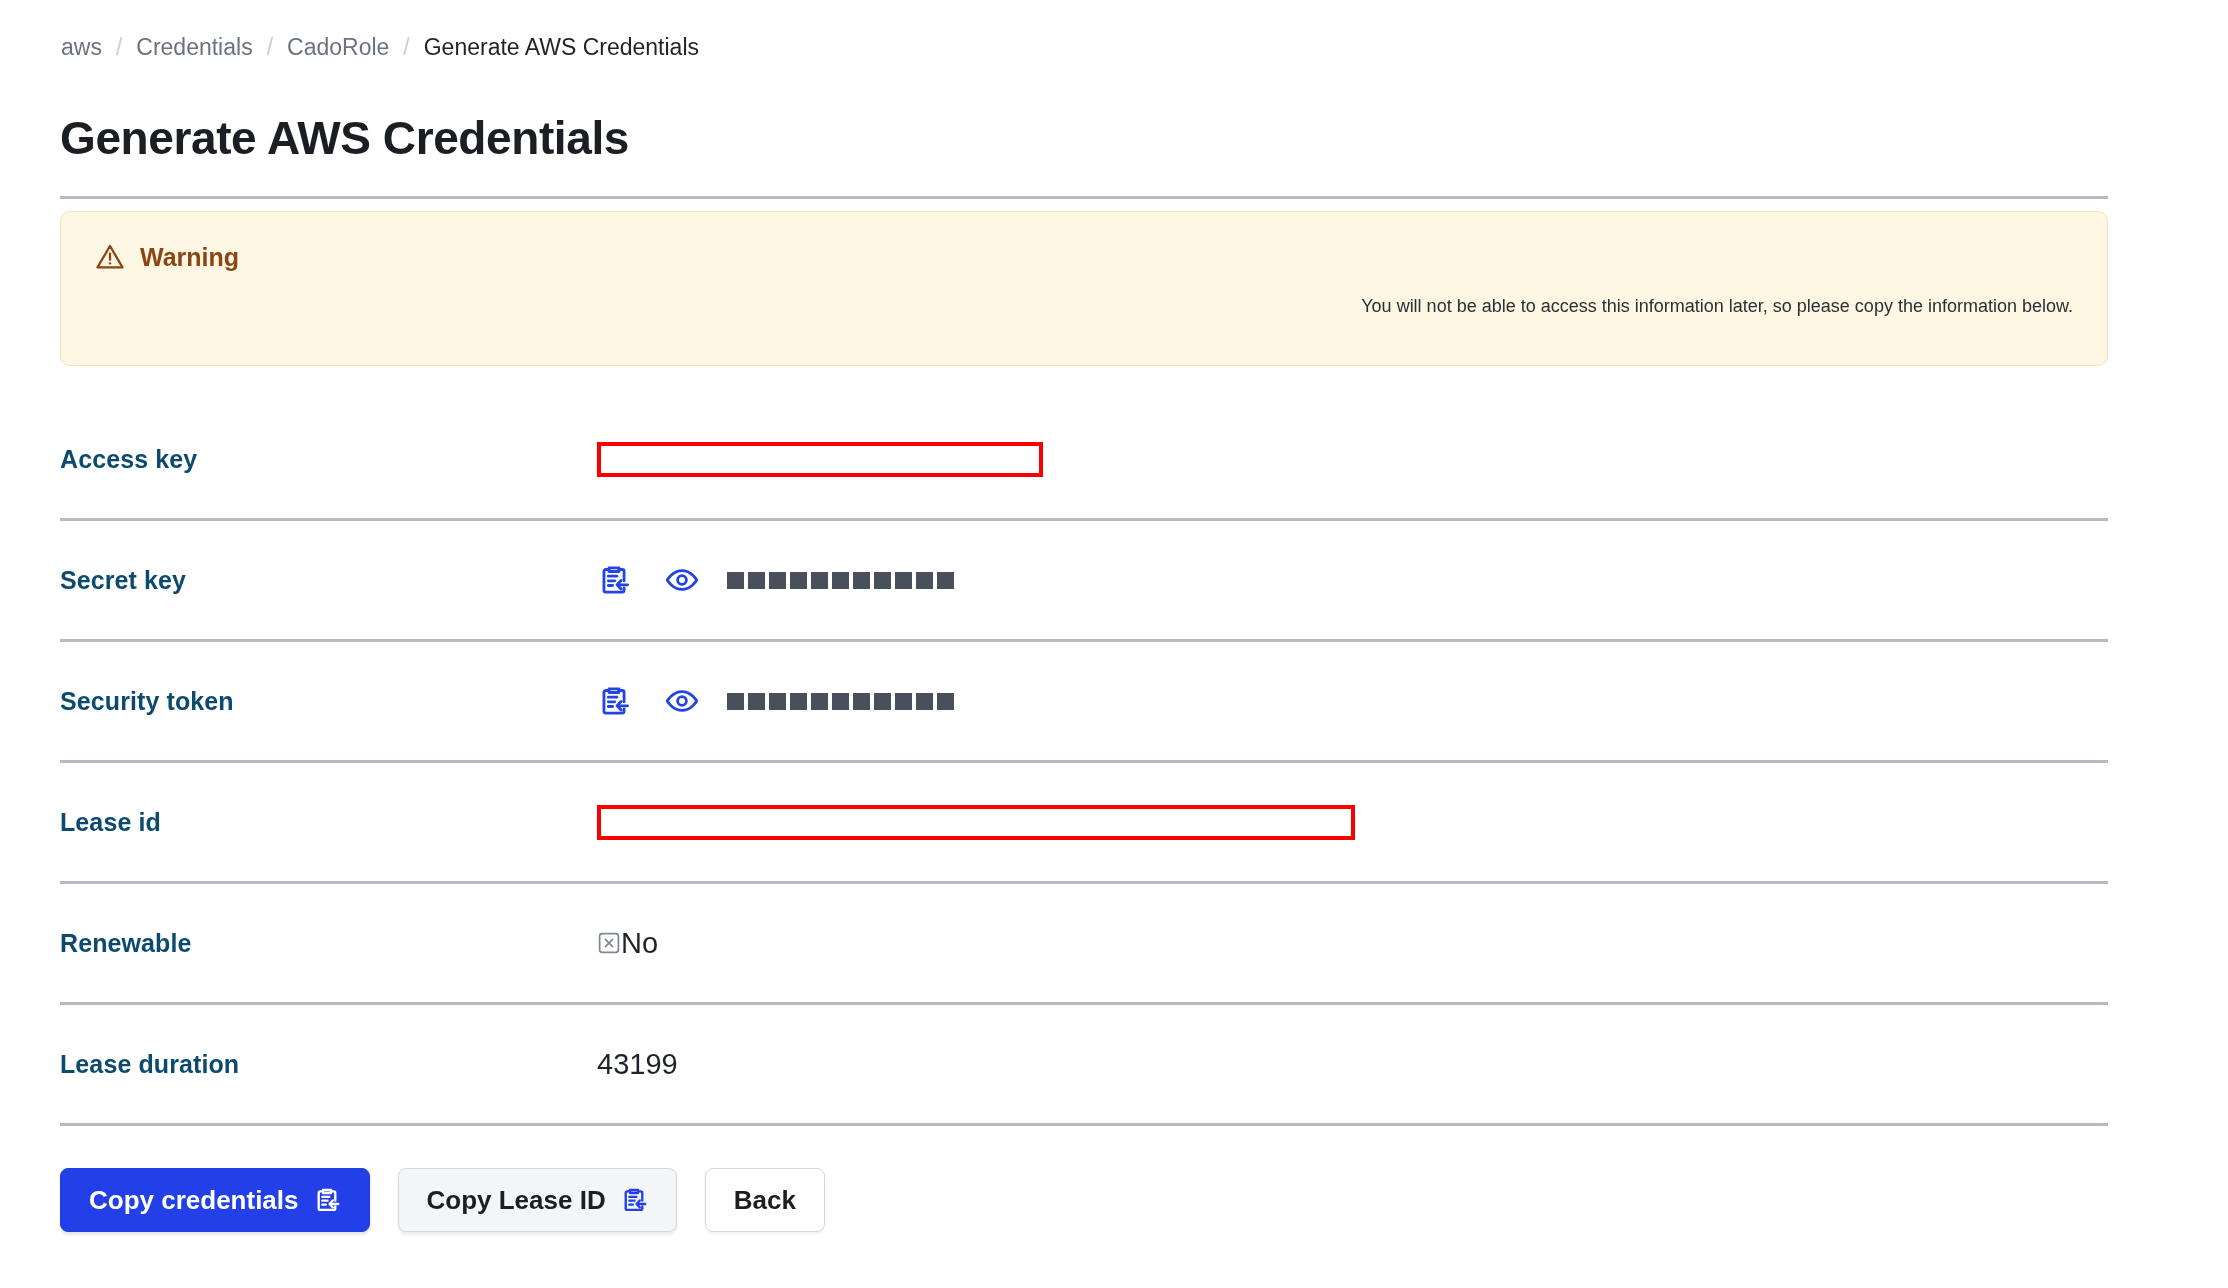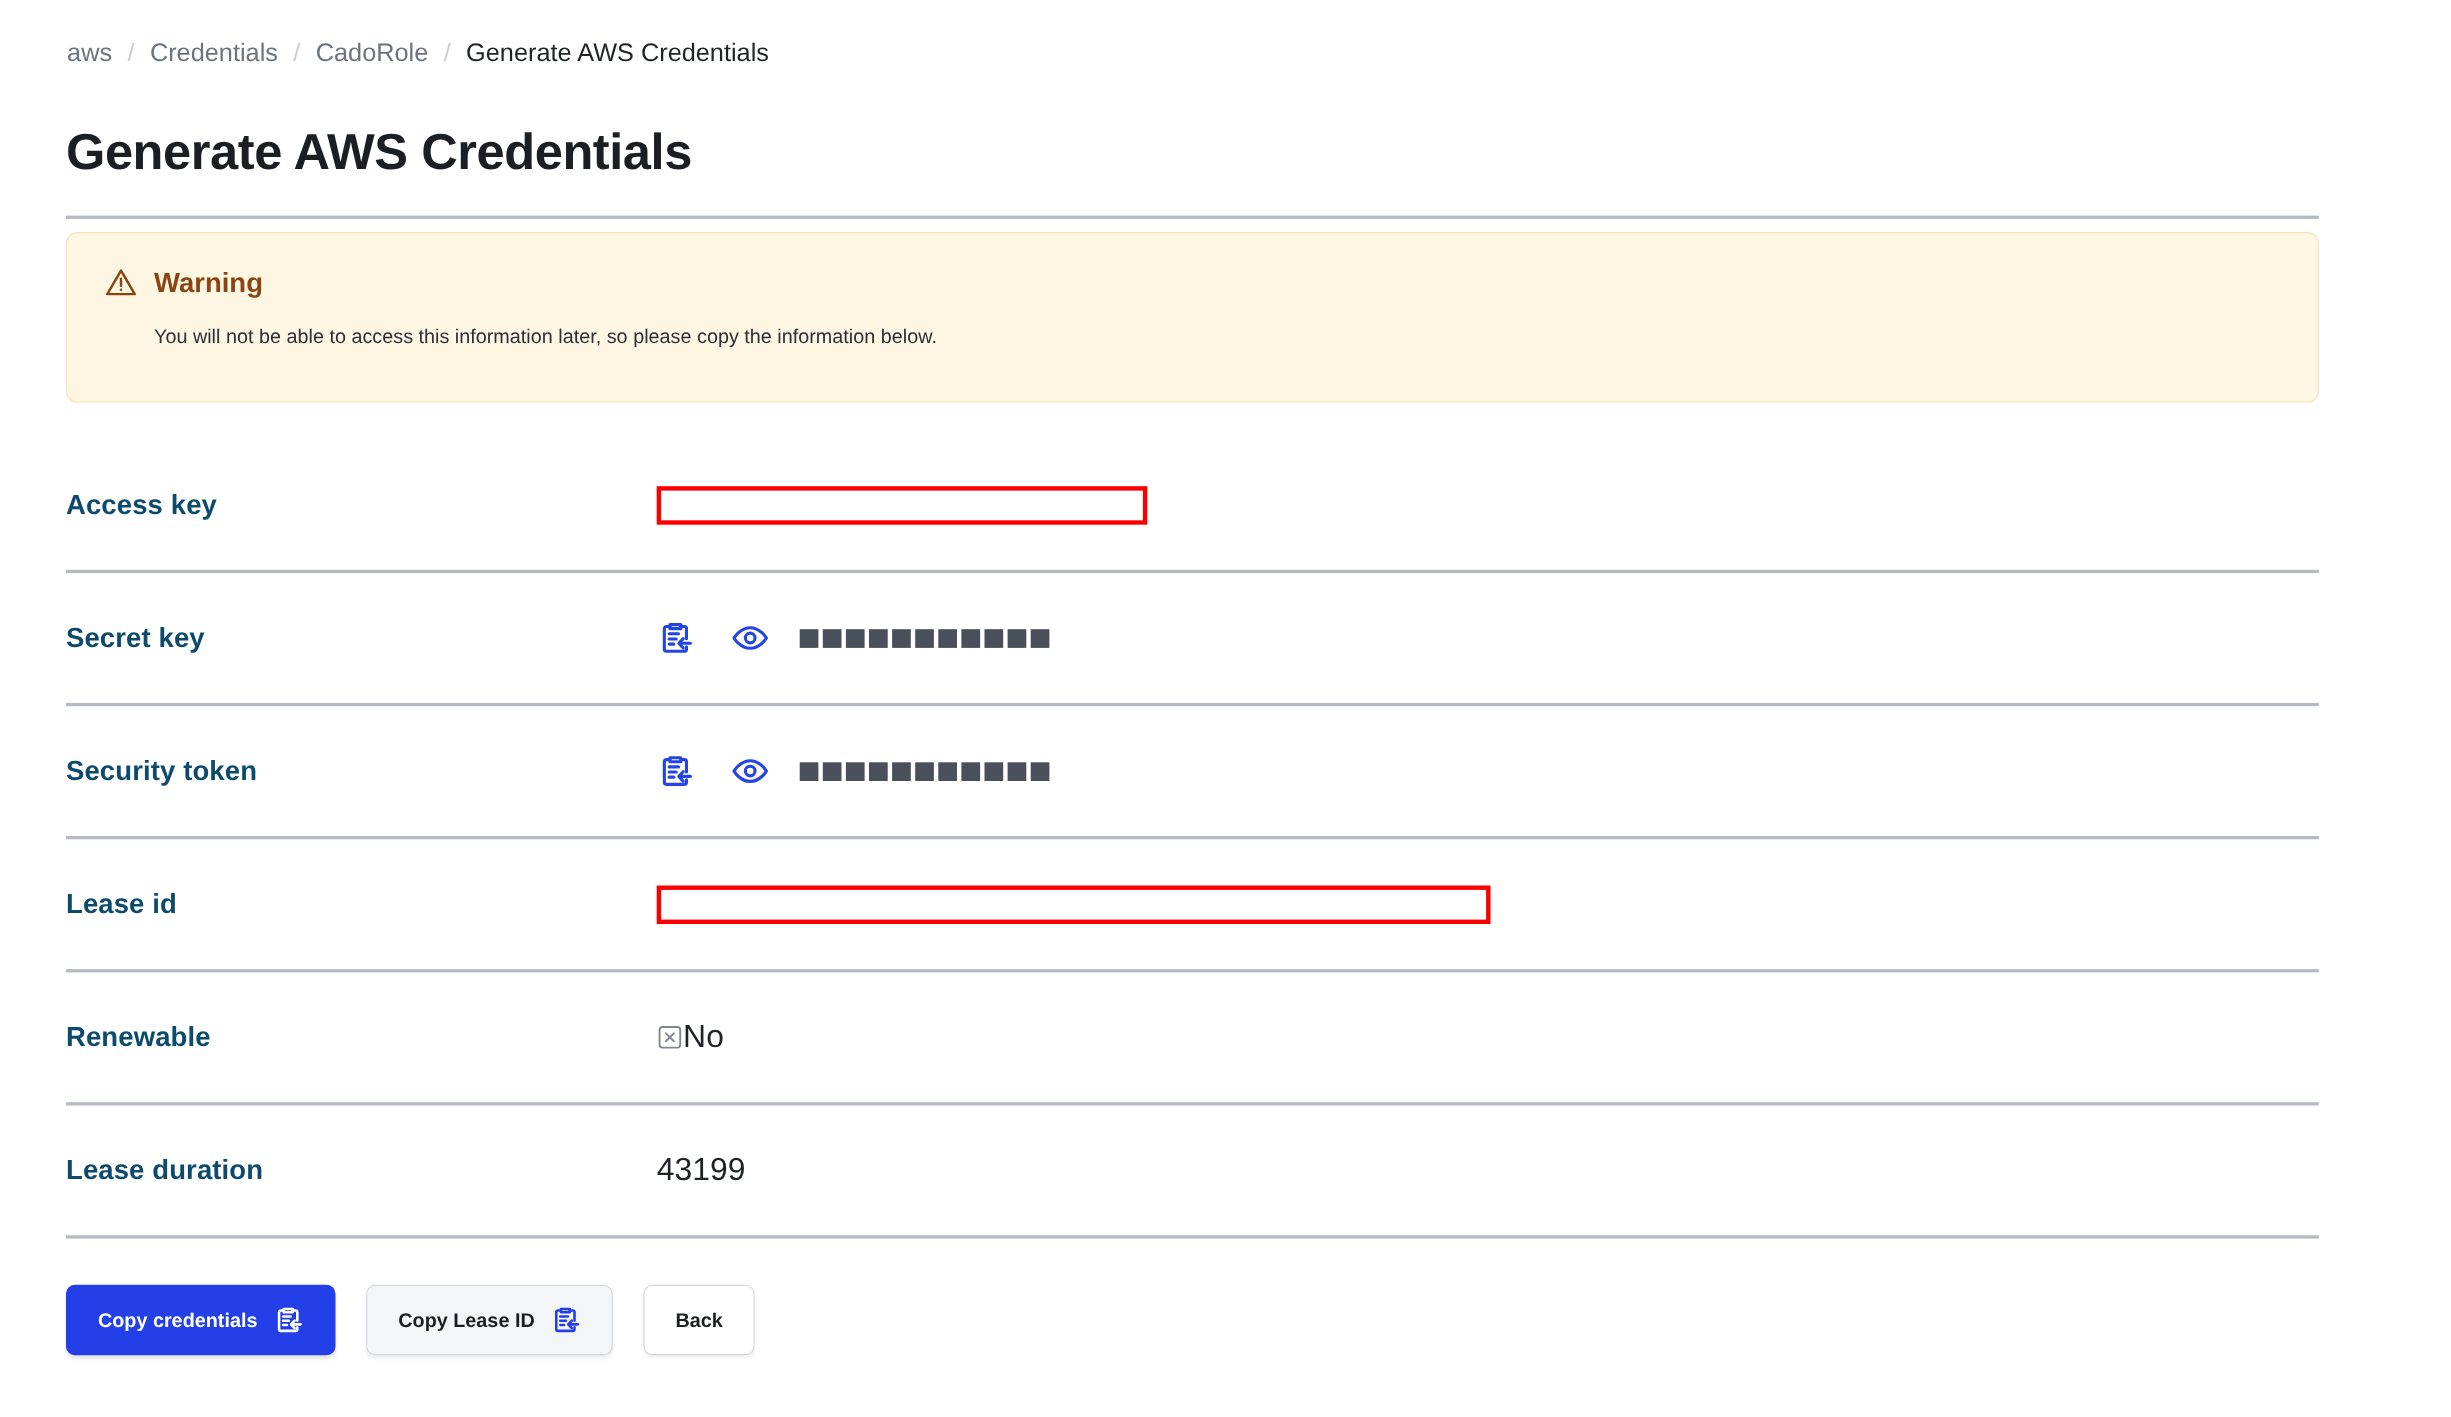--- a/index.html
+++ b/index.html
@@ -61,20 +61,21 @@
   }
   .alert {
     position: absolute;
     left: 60px; top: 211px;
     width: 2048px;
     min-height: 155px;
     background: #fdf6e3;
     border: 1.5px solid #f3e5b8;
     border-radius: 10px;
     padding: 30px 34px 34px 34px;
+    text-align: right;
   }
   .alert-head {
     display: flex;
     align-items: center;
     gap: 15px;
   }
   .warn-icon {
     width: 30px; height: 30px;
     flex: none;
     display: block;
@@ -181,21 +182,21 @@
     align-items: center;
     gap: 28px;
   }
   .btn {
     display: inline-flex;
     align-items: center;
     gap: 14px;
     height: 64px;
     padding: 0 28px;
     border-radius: 8px;
-    font-size: 18px;
+    font-size: 26px;
     font-weight: 700;
     cursor: pointer;
     white-space: nowrap;
     font-family: "Liberation Sans", sans-serif;
   }
   .btn-primary {
     background: #2340e8;
     color: #ffffff;
     border: 1px solid #2340e8;
     box-shadow: 0 3px 3px rgba(0,0,0,0.10);

